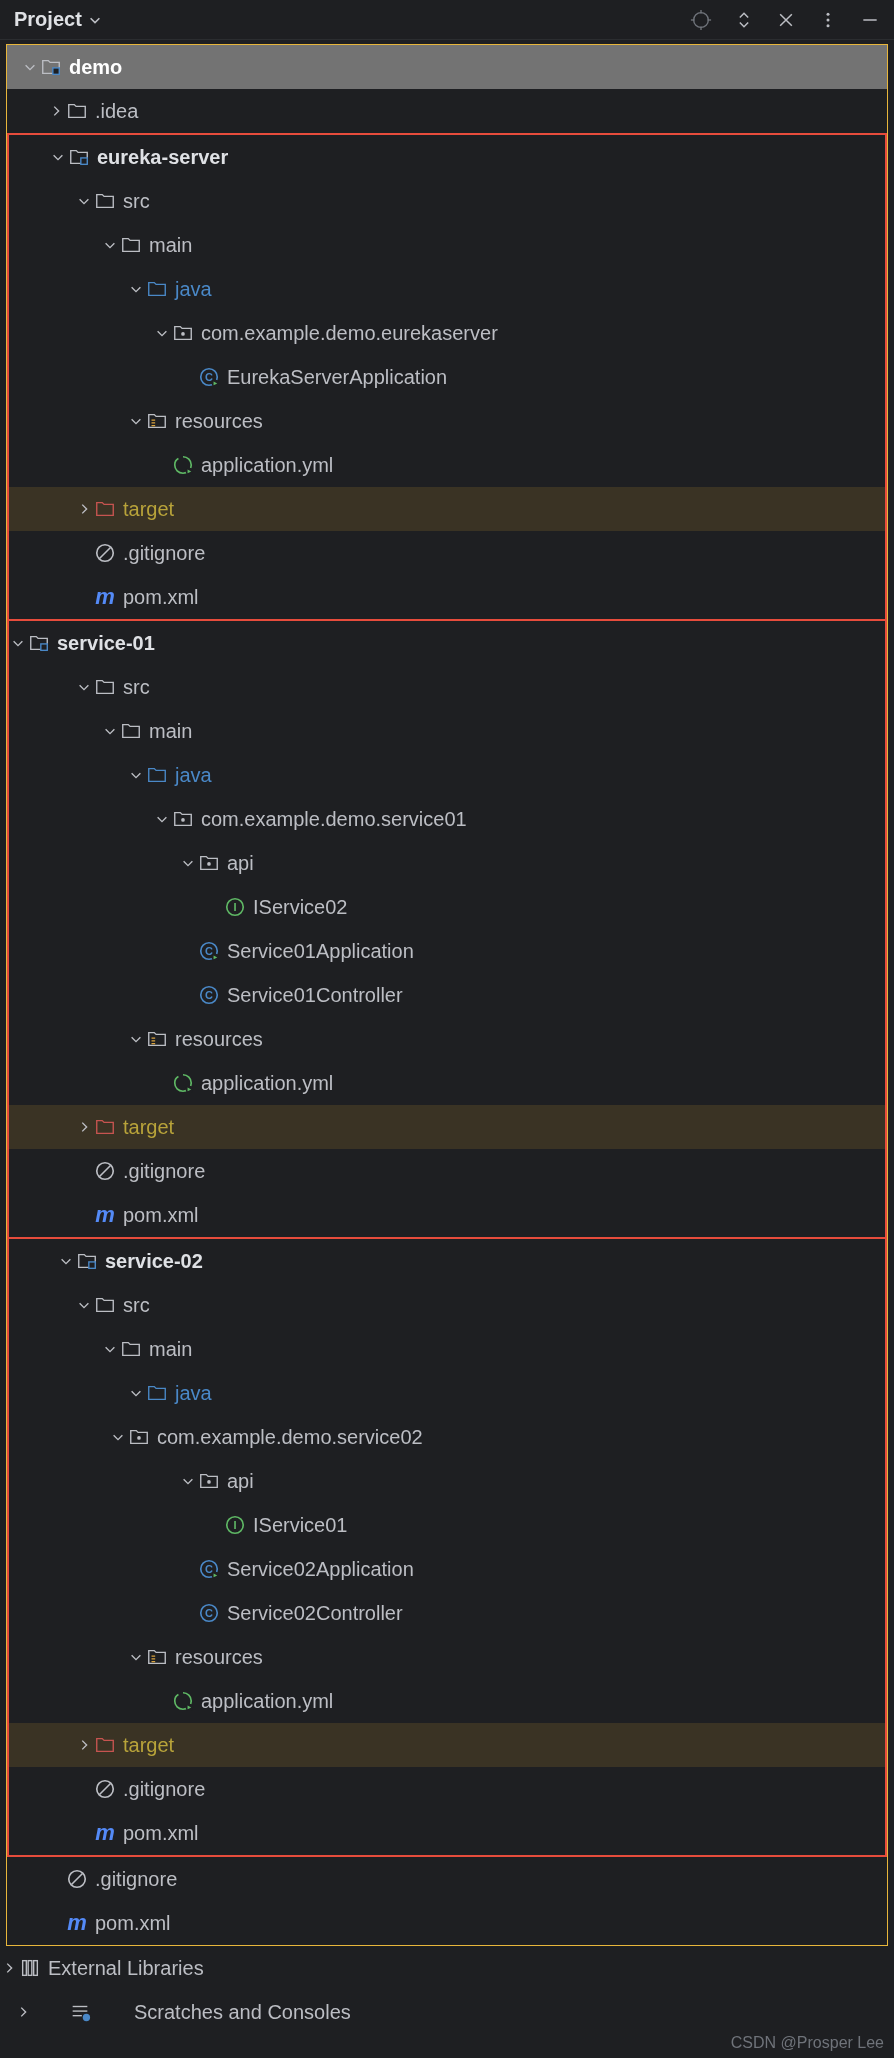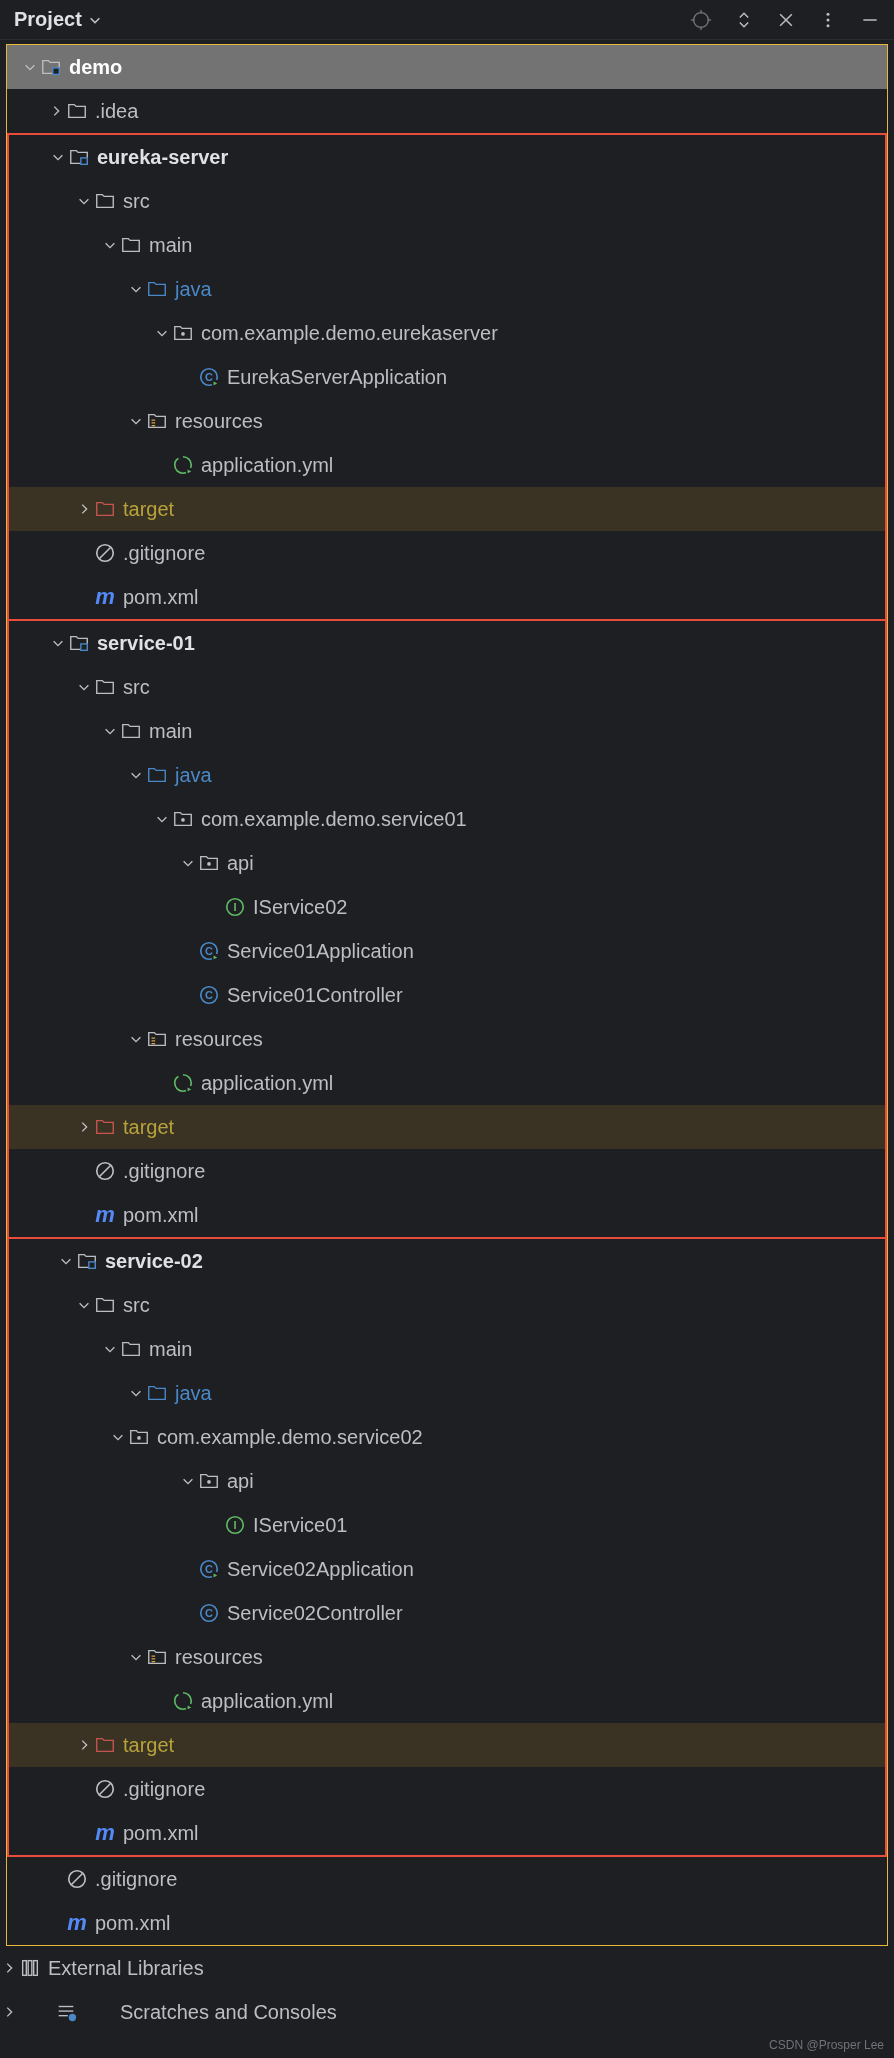--- a/index.html
+++ b/index.html
@@ -55,21 +55,21 @@
     border: 1px solid #e8b63b;
     margin: 0 6px;
   }
   .red-box {
     border: 2px solid #e74c3c;
   }
   .footer-watermark {
     position: absolute;
     bottom: 6px;
     right: 10px;
-    font-size: 12px;
+    font-size: 16px;
     color: #6f737a;
   }
 </style>
 </head>
 <body>
 
 <div class="header">
   <div class="header-title">
     <span>Project</span>
     <svg width="14" height="14" viewBox="0 0 16 16">
@@ -261,21 +261,21 @@
     </div>
     <div class="row" style="padding-left:84px;">
       <span class="ico">
             <span class="blue-text" style="font-size:22px;">m</span>
           </span>
       <span class="label">pom.xml</span>
     </div>
   </div>
 
   <div class="red-box" style="border-top:none;">
-    <div class="row" style="padding-left:40px;">
+    <div class="row" style="">
       <span class="arrow">
             <svg width="14" height="14" viewBox="0 0 16 16">
               <path d="M3 6l5 5 5-5" stroke="#bcbec4" stroke-width="1.6" fill="none"></path>
             </svg>
           </span>
       <span class="ico">
             <svg width="22" height="22" viewBox="0 0 24 24">
               <path d="M3 5h6l2 2h10v12H3z" stroke="#bcbec4" stroke-width="1.5" fill="none"></path>
               <rect x="14" y="13" width="7" height="7" stroke="#4a88c7" stroke-width="1.5" fill="#1e1f22"></rect>
             </svg>
@@ -623,21 +623,21 @@
   <span class="ico">
         <svg width="22" height="22" viewBox="0 0 24 24">
           <rect x="4" y="4" width="4" height="16" stroke="#bcbec4" stroke-width="1.5" fill="none"></rect>
           <rect x="10" y="4" width="4" height="16" stroke="#bcbec4" stroke-width="1.5" fill="none"></rect>
           <rect x="16" y="4" width="4" height="16" stroke="#bcbec4" stroke-width="1.5" fill="none"></rect>
         </svg>
       </span>
   <span class="label">External Libraries</span>
 </div>
 
-<div class="row" style="gap:36px;">
+<div class="row" style="padding-left:14px;gap:36px;">
   <span class="arrow">
         <svg width="14" height="14" viewBox="0 0 16 16">
           <path d="M6 3l5 5-5 5" stroke="#bcbec4" stroke-width="1.6" fill="none"></path>
         </svg>
       </span>
   <span class="ico">
         <svg width="22" height="22" viewBox="0 0 24 24">
           <line x1="4" y1="6" x2="20" y2="6" stroke="#bcbec4" stroke-width="1.5"></line>
           <line x1="4" y1="11" x2="20" y2="11" stroke="#bcbec4" stroke-width="1.5"></line>
           <line x1="4" y1="16" x2="14" y2="16" stroke="#bcbec4" stroke-width="1.5"></line>

